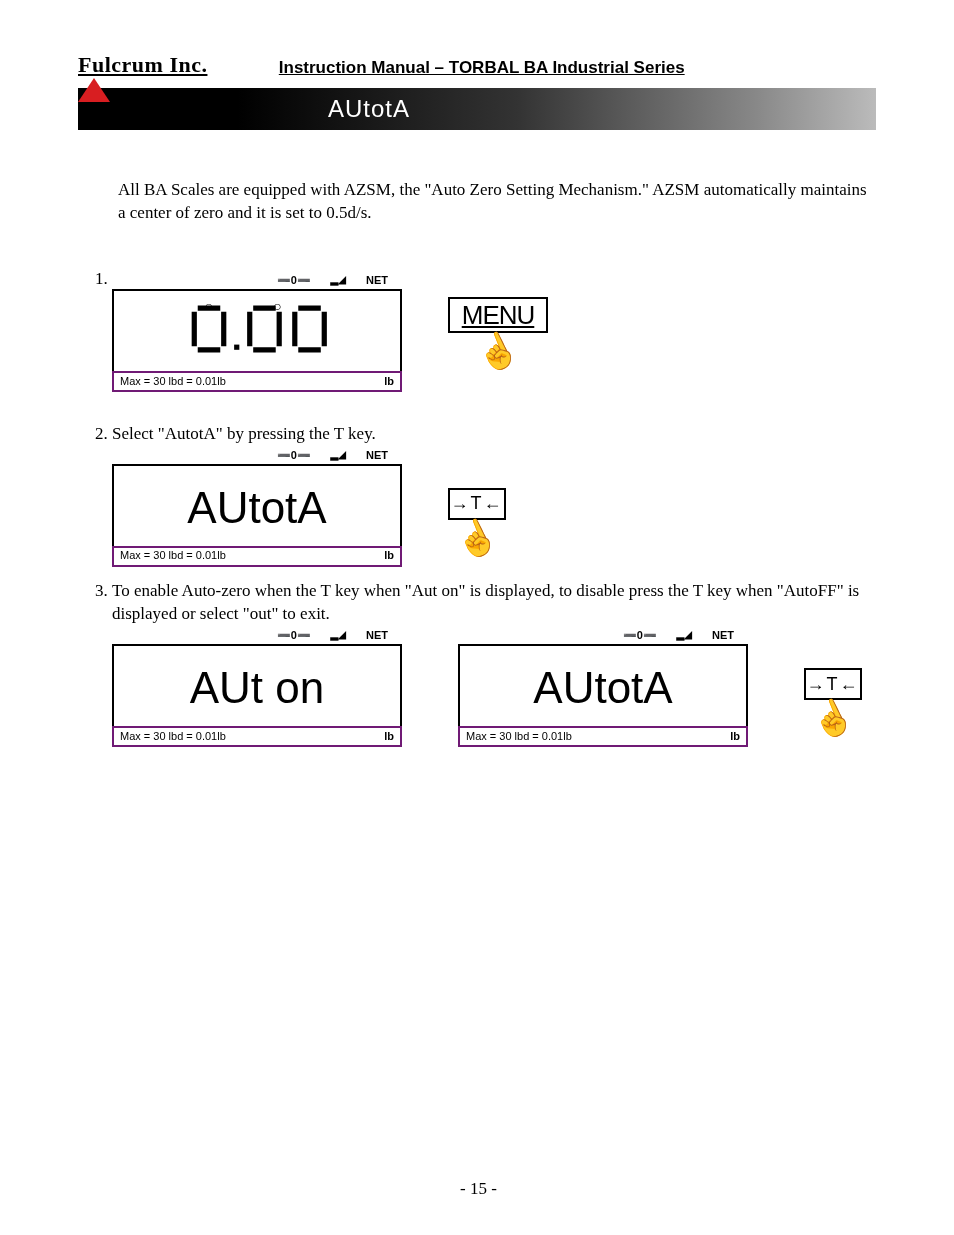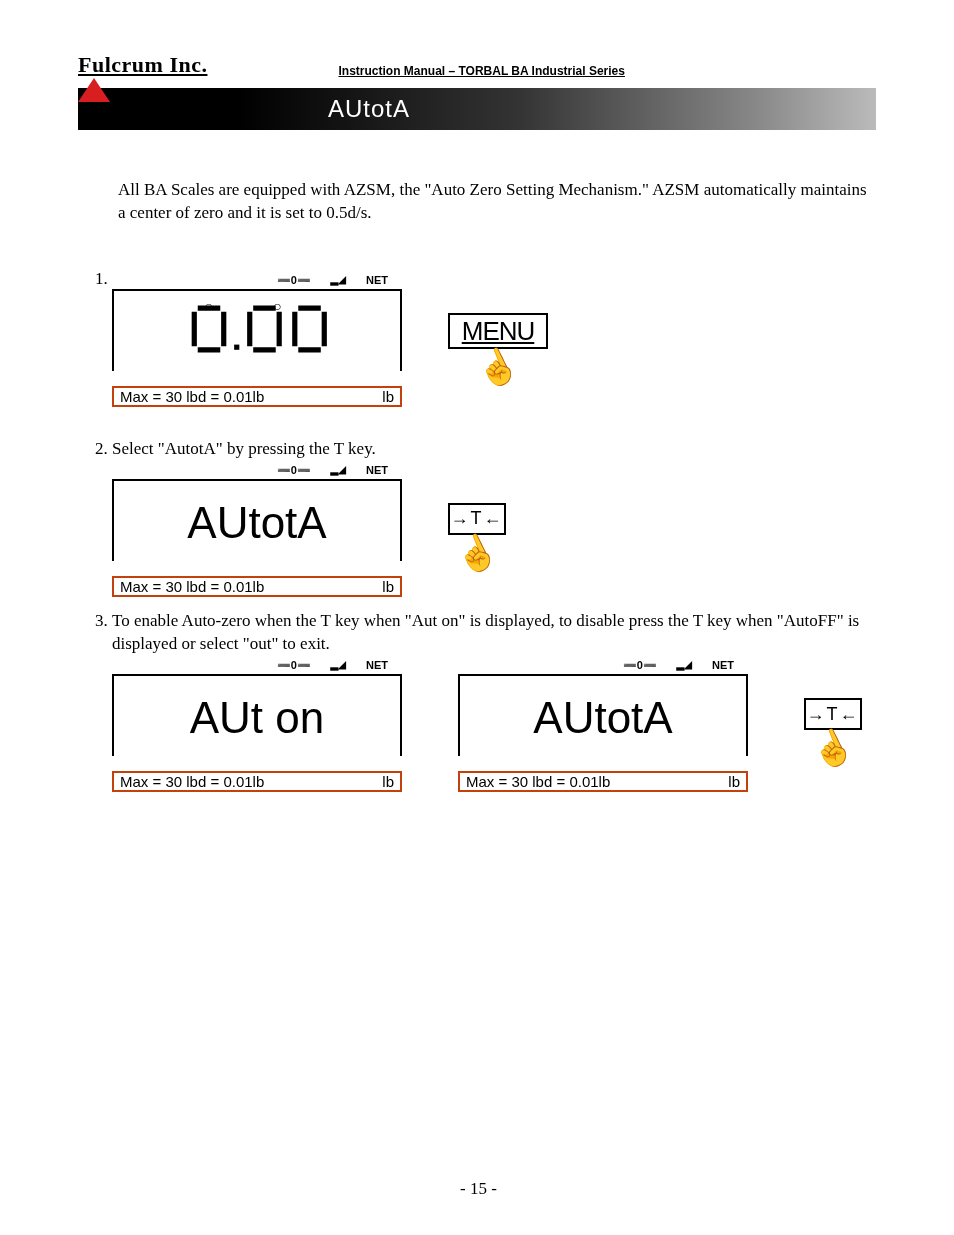--- a/index.html
+++ b/index.html
@@ -26,21 +26,21 @@
   .company {
     font-family: "Times New Roman", serif;
     font-weight: bold;
     font-size: 22px;
     text-decoration: underline;
     letter-spacing: 0.5px;
   }
   .manual-title {
     font-family: Verdana, Geneva, sans-serif;
     font-weight: bold;
-    font-size: 12px;
+    font-size: 17px;
     text-decoration: underline;
     flex: 1;
     text-align: center;
     margin-right: 120px;
   }
   .triangle-row {
     position: relative;
     height: 0;
   }
   .red-triangle {
@@ -136,38 +136,37 @@
     line-height: 1;
     padding-top: 4px;
   }
   .lcd-main.seg {
     font-family: Arial, sans-serif;
     font-weight: 400;
     font-size: 44px;
     letter-spacing: 0px;
   }
   .lcd-bottom {
-    border: 2px solid #c2410c;
+    border: 2px solid #701a75;
     height: 17px;
     display: flex;
     align-items: center;
-    font-size: 15px;
+    font-size: 11px;
     padding: 0 6px;
-    margin-top: 15px;
   }
   .lcd-bottom .l { flex: 0 0 auto; }
   .lcd-bottom .c { flex: 1; text-align: left; }
-  .lcd-bottom .r { flex: 0 0 auto; font-weight: normal; text-align: center; }
+  .lcd-bottom .r { flex: 0 0 auto; font-weight: bold; text-align: center; }
   
   .btn-block {
     display: flex;
     flex-direction: column;
     align-items: center;
     gap: 0px;
-    margin-top: 40px;
+    margin-top: 24px;
   }
   .btn-block.low { margin-top: 40px; }
   .btn-box {
     border: 2px solid #000;
     font-family: Arial, sans-serif;
     font-weight: 400;
     display: flex;
     align-items: center;
     justify-content: center;
     background: #fff;

